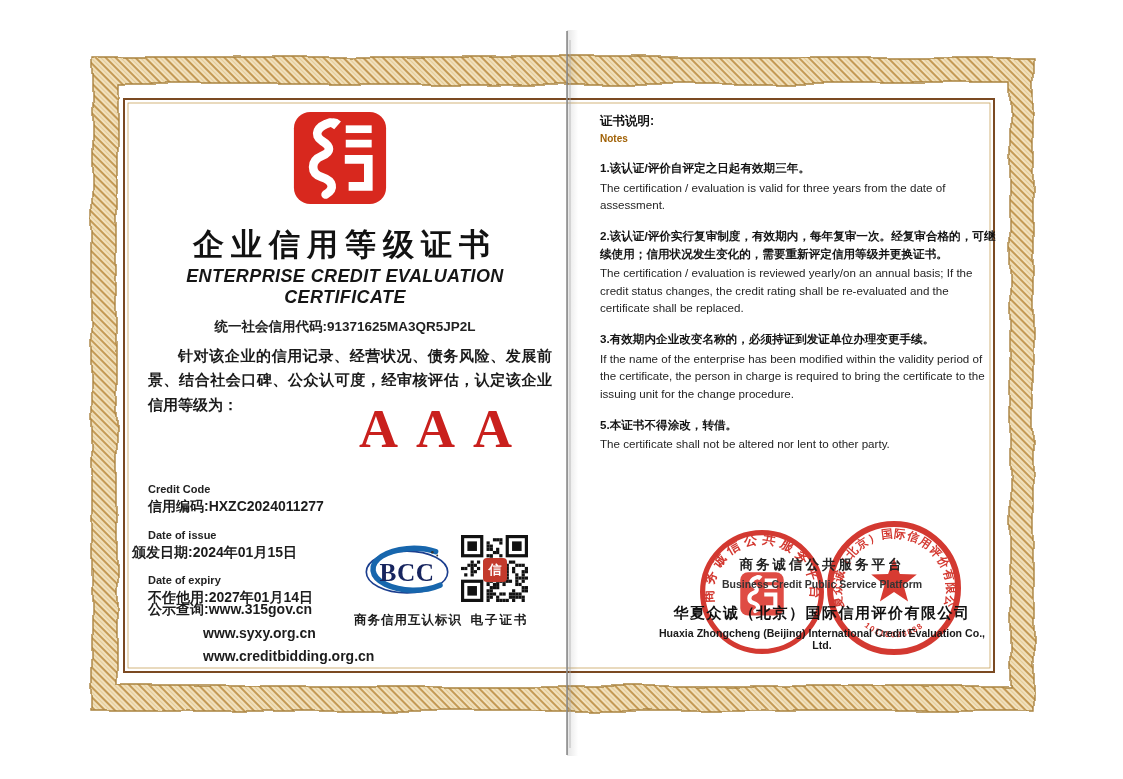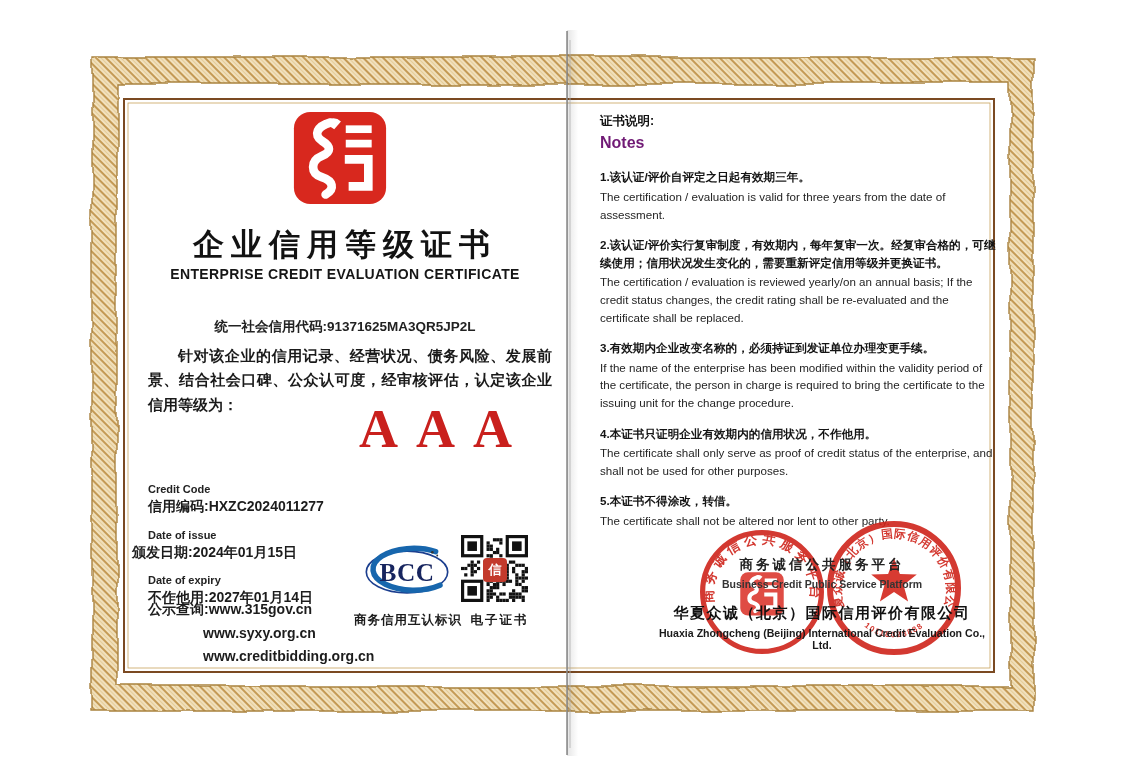--- a/index.html
+++ b/index.html
@@ -4,38 +4,38 @@
 <style>
   html,body{margin:0;padding:0;background:#fff;}
   #stage{position:relative;width:1123px;height:779px;background:#fff;overflow:hidden;
          font-family:"Liberation Sans",sans-serif;color:#1c1c1c;}
   .abs{position:absolute;}
   
   .title-cn{left:128px;top:224px;width:434px;text-align:center;
             font-family:"Liberation Serif",serif;font-weight:bold;font-size:31px;
             letter-spacing:7px;color:#121212;}
   .title-en{left:128px;top:266px;width:434px;text-align:center;
-            font-weight:bold;font-size:14px;letter-spacing:.4px;color:#161616;}
+            font-weight:bold;font-size:18px;letter-spacing:.4px;color:#161616;font-style:italic;}
   .company{left:128px;top:292px;width:434px;text-align:center;
            font-weight:bold;font-size:18.5px;letter-spacing:1px;color:#111;}
   .uscc{left:128px;top:318px;width:434px;text-align:center;
         font-weight:600;font-size:13.5px;color:#222;}
   .statement{left:148px;top:344px;width:404px;font-size:15px;font-weight:bold;
              line-height:1.62;text-indent:2em;text-align:justify;color:#1a1a1a;}
   .rating{left:130px;top:398px;width:400px;text-align:right;
           font-family:"Liberation Serif",serif;font-weight:bold;font-size:54px;
           letter-spacing:18px;color:#c9201d;}
   .cn-line{font-size:14px;font-weight:600;color:#1c1c1c;margin-top:33px;}
   .en-line{font-size:11px;font-weight:bold;color:#222;}
   .url-line{font-size:14px;font-weight:600;color:#1c1c1c;}
   .small-label{font-size:12.5px;font-weight:bold;letter-spacing:1px;color:#1c1c1c;}
   
   .notes{left:600px;top:112px;width:396px;font-size:11.6px;line-height:1.52;color:#242424;}
   .notes .h-cn{font-weight:bold;font-size:12.5px;color:#111;}
-  .notes .h-en{font-weight:bold;font-size:16px;color:#701a75;margin-bottom:3px;}
+  .notes .h-en{font-weight:bold;font-size:10px;color:#a16207;margin-bottom:3px;}
   .notes .n-cn{font-weight:bold;color:#141414;margin-top:13px;}
   .notes .n-en{font-weight:normal;margin-top:2px;}
   .platform-cn{left:700px;top:556px;width:244px;text-align:center;font-weight:bold;
                font-size:13.5px;letter-spacing:3px;color:#222;z-index:6;}
   .platform-en{left:690px;top:578px;width:264px;text-align:center;font-weight:bold;
                font-size:10.5px;color:#333;z-index:6;}
   .issuer-cn{left:648px;top:604px;width:348px;text-align:center;font-weight:bold;
              font-size:15px;letter-spacing:1.5px;color:#111;z-index:6;}
   .issuer-en{left:648px;top:627px;width:348px;text-align:center;font-weight:bold;
              font-size:10.6px;color:#1a1a1a;z-index:6;}
@@ -257,24 +257,20 @@
     </div>
     <div>
       <div class="n-cn">2.该认证/评价实行复审制度，有效期内，每年复审一次。经复审合格的，可继续使用；信用状况发生变化的，需要重新评定信用等级并更换证书。</div>
       <div class="n-en">The certification / evaluation is reviewed yearly/on an annual basis; If the credit status changes, the credit rating shall be re-evaluated and the certificate shall be replaced.</div>
     </div>
     <div>
       <div class="n-cn">3.有效期内企业改变名称的，必须持证到发证单位办理变更手续。</div>
       <div class="n-en">If the name of the enterprise has been modified within the validity period of the certificate, the person in charge is required to bring the certificate to the issuing unit for the change procedure.</div>
     </div>
     <div>
-      <div class="n-cn">4.本证书只证明企业有效期内的信用状况，不作他用。</div>
-      <div class="n-en">The certificate shall only serve as proof of credit status of the enterprise, and shall not be used for other purposes.</div>
-    </div>
-    <div>
       <div class="n-cn">5.本证书不得涂改，转借。</div>
       <div class="n-en">The certificate shall not be altered nor lent to other party.</div>
     </div>
   </div>
 
   <svg class="abs seal" style="left:696px;top:526px;" width="132" height="132" viewBox="0 0 140 140">
     <circle cx="70" cy="70" r="63" fill="none" stroke="#cf241b" stroke-width="5.5"></circle>
     <defs>
       <path id="arcL" d="M 26.5 99 A 52 52 0 1 1 113.5 99" fill="none"></path>
     </defs>

